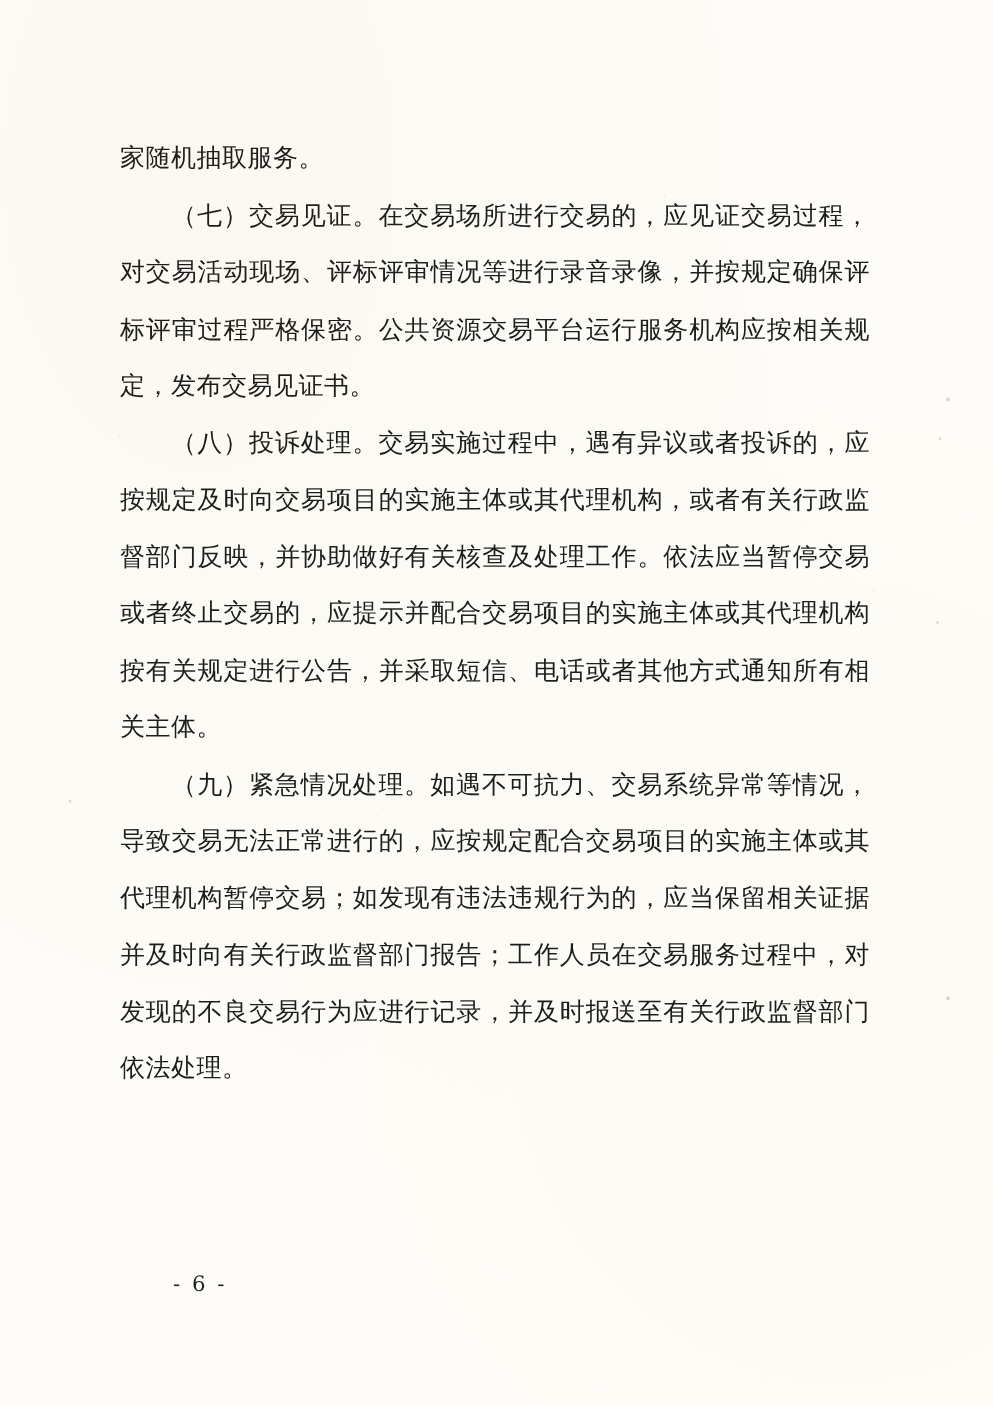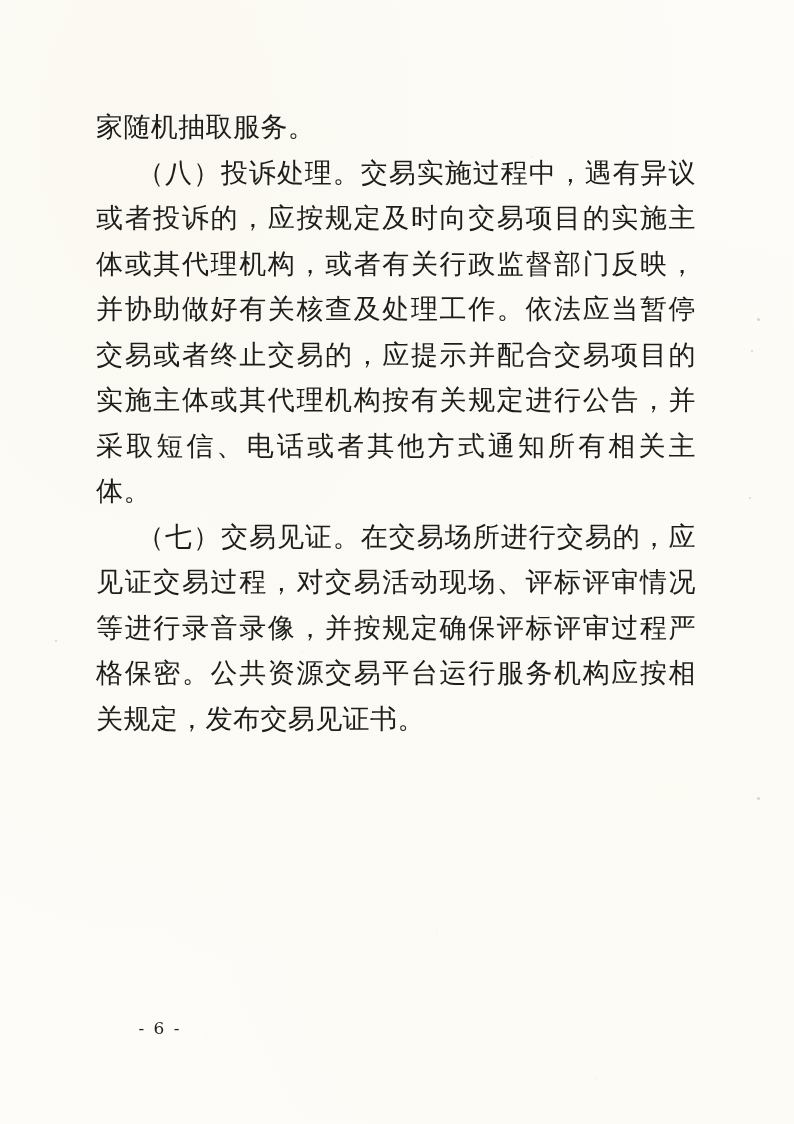--- a/index.html
+++ b/index.html
@@ -37,21 +37,21 @@
       radial-gradient(circle at 26% 92%, rgba(180,170,150,0.07) 0 1px, transparent 1.2px),
       radial-gradient(circle at 75% 96%, rgba(180,170,150,0.07) 0 1px, transparent 1.2px);
   }
   .content {
     position: absolute;
     left: 96px;
     top: 104px;
     width: 600px;
   }
   .para {
-    font-size: 27px;
+    font-size: 20px;
     line-height: 45.5px;
     color: #1d1d1b;
     letter-spacing: 0.4px;
     text-align: justify;
     text-justify: inter-ideograph;
     margin: 0 0 0 0;
     text-indent: 0;
     font-weight: 500;
   }
   .para.indent {
@@ -87,20 +87,21 @@
   <div class="scan-noise"></div>
 
   <div class="speckle" style="left:757px; top:318px; width:3px; height:3px;"></div>
   <div class="speckle" style="left:751px; top:350px; width:2px; height:2px;"></div>
   <div class="speckle" style="left:749px; top:497px; width:2px; height:2px;"></div>
   <div class="speckle" style="left:757px; top:797px; width:3px; height:3px;"></div>
   <div class="speckle" style="left:55px; top:640px; width:2px; height:2px;"></div>
 
   <div class="content">
     <p class="para">家随机抽取服务。</p>
+    <p class="para indent">（七）交易见证。在交易场所进行交易的，应见证交易过程，对交易活动现场、评标评审情况等进行录音录像，并按规定确保评标评审过程严格保密。公共资源交易平台运行服务机构应按相关规定，发布交易见证书。</p>
     <p class="para indent">（八）投诉处理。交易实施过程中，遇有异议或者投诉的，应按规定及时向交易项目的实施主体或其代理机构，或者有关行政监督部门反映，并协助做好有关核查及处理工作。依法应当暂停交易或者终止交易的，应提示并配合交易项目的实施主体或其代理机构按有关规定进行公告，并采取短信、电话或者其他方式通知所有相关主体。</p>
-    <p class="para indent">（七）交易见证。在交易场所进行交易的，应见证交易过程，对交易活动现场、评标评审情况等进行录音录像，并按规定确保评标评审过程严格保密。公共资源交易平台运行服务机构应按相关规定，发布交易见证书。</p>
+    <p class="para indent">（九）紧急情况处理。如遇不可抗力、交易系统异常等情况，导致交易无法正常进行的，应按规定配合交易项目的实施主体或其代理机构暂停交易；如发现有违法违规行为的，应当保留相关证据并及时向有关行政监督部门报告；工作人员在交易服务过程中，对发现的不良交易行为应进行记录，并及时报送至有关行政监督部门依法处理。</p>
   </div>
 
   <div class="pagenum">
     <span class="inner">- 6 -</span>
   </div>
 </div>
 
 </body></html>

